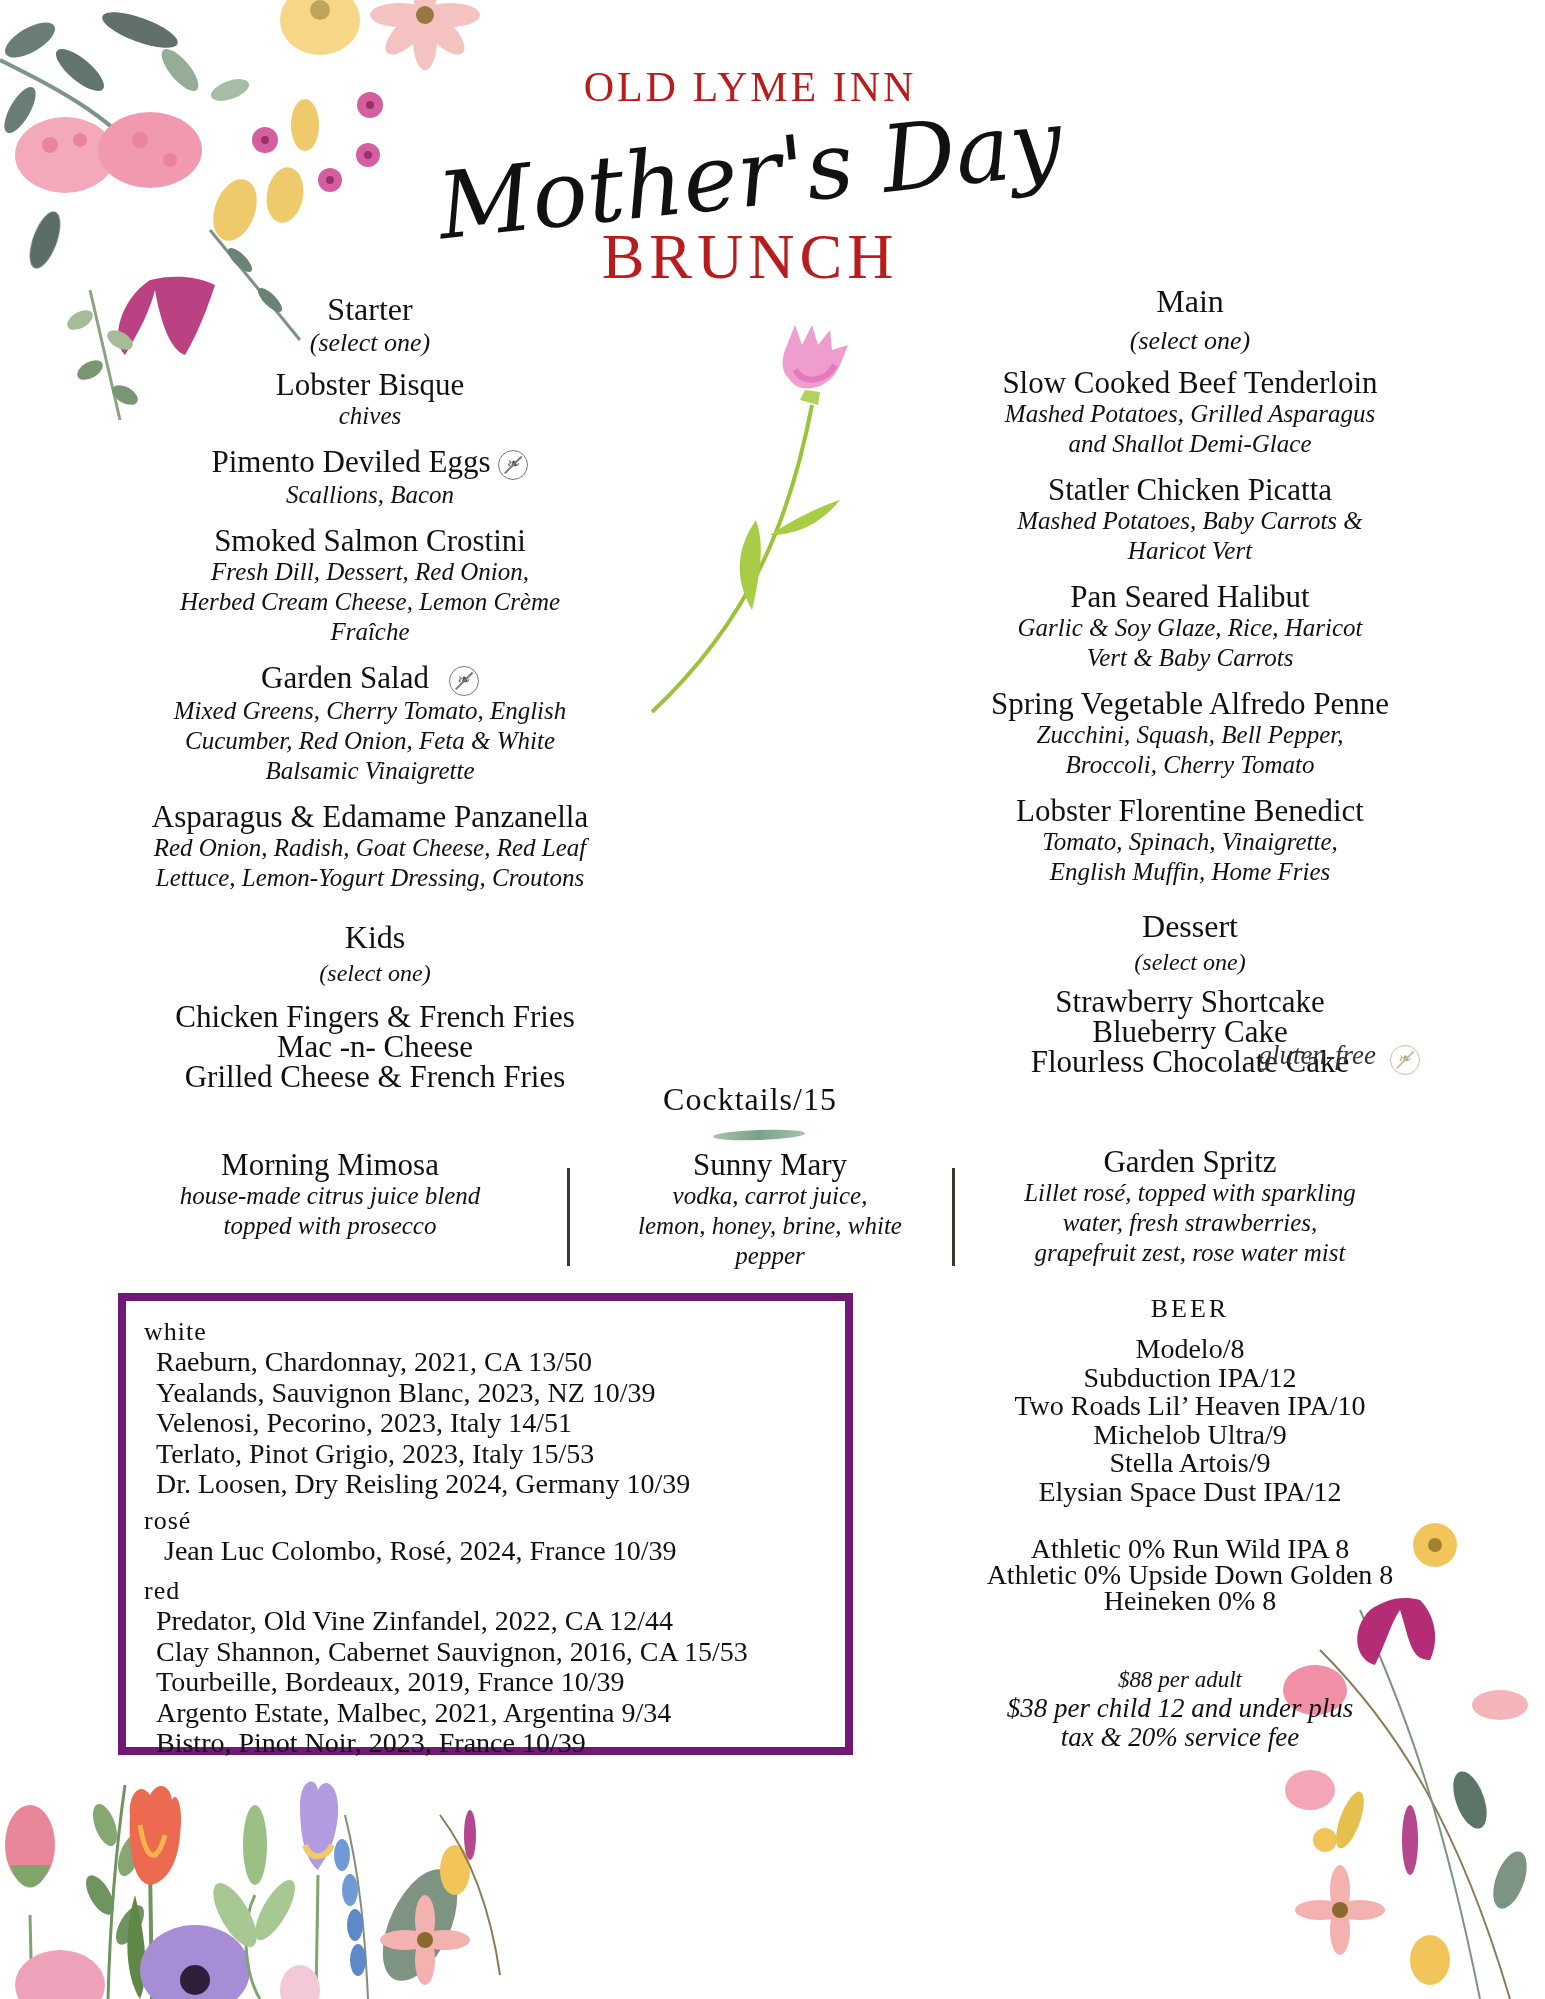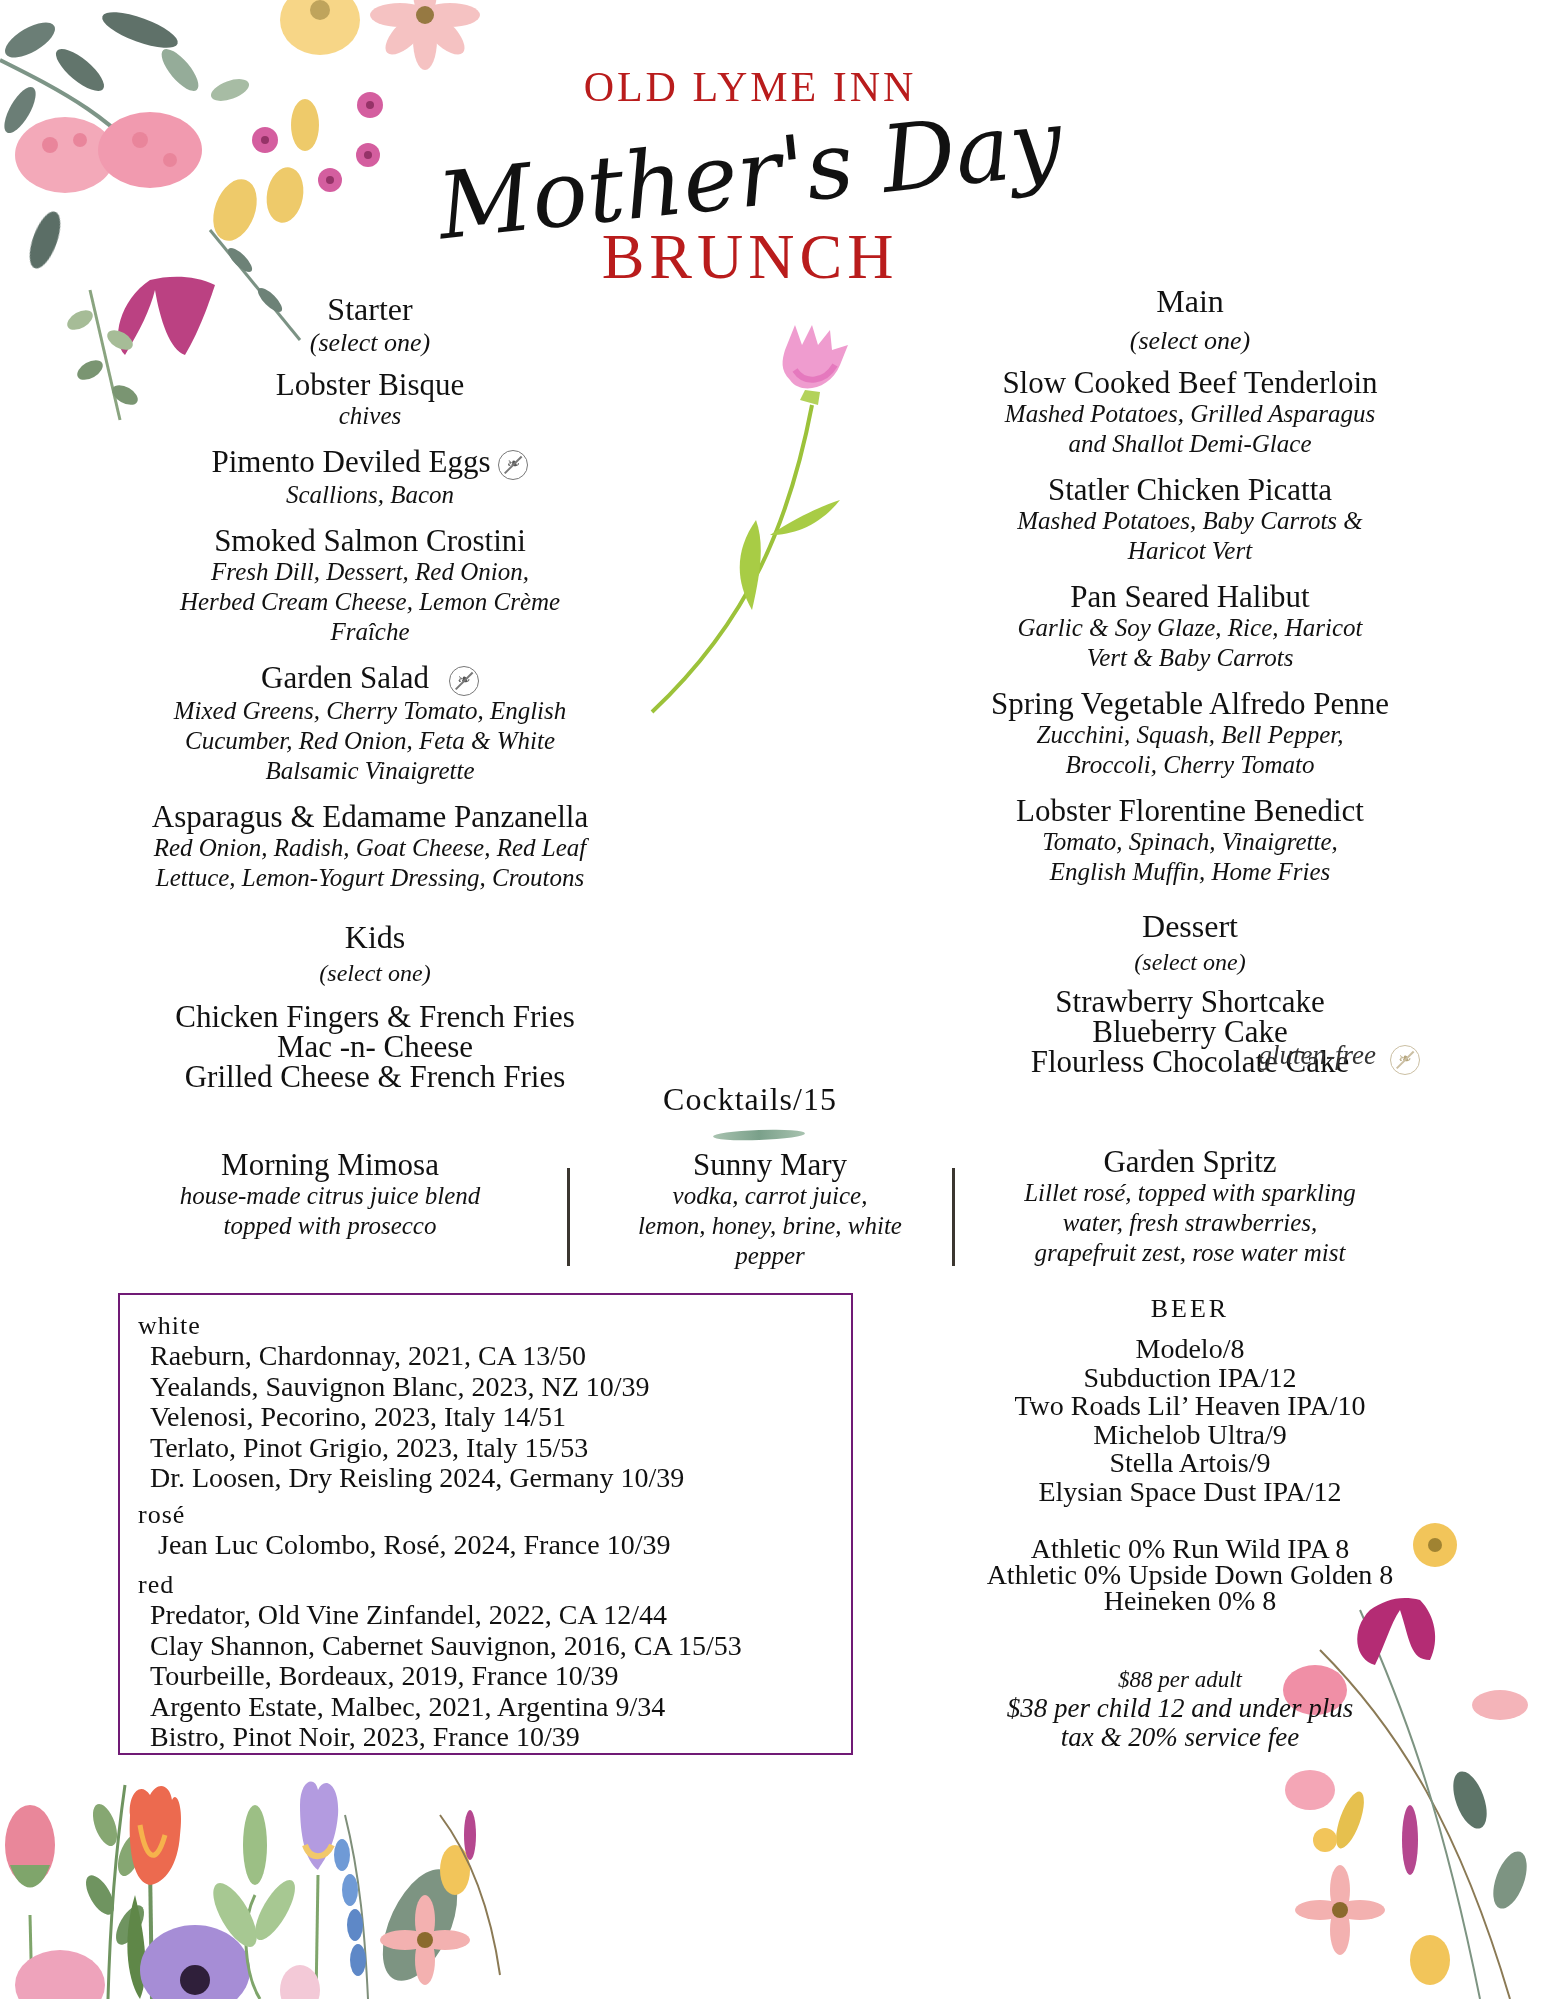--- a/index.html
+++ b/index.html
@@ -25,21 +25,21 @@
     vertical-align:middle; position:relative; margin-left:8px; color:#555; font-size:16px; line-height:26px; text-align:center;
   }
   .diet-icon::after {
     content:""; position:absolute; left:2px; top:13px; width:24px; height:1.5px; background:#777; transform:rotate(-45deg);
   }
   .gf-icon { border-color:#cbbfa3; color:#b6a77f; }
   .gf-icon::after { background:#cbbfa3; }
   .divider { position:absolute; width:3px; background:#3b3630; }
   .wine-box {
     position:absolute; left:118px; top:1293px; width:735px; height:462px;
-    border:2px solid #701a75; box-sizing:border-box; padding:12px 18px;
+    border:8px solid #701a75; box-sizing:border-box; padding:12px 18px;
   }
   .wine-cat { font-size:26px; line-height:30px; letter-spacing:1px; margin-top:4px; }
   .wine-line { font-size:28px; line-height:30.5px; padding-left:12px; }
   .beer-line { font-size:28px; line-height:28.5px; }
   .leaf-stroke { position:absolute; left:713px; top:1130px; width:92px; height:10px; border-radius:50%; background:linear-gradient(90deg,#a9c3b0,#7aa08a,#a9c3b0); transform:rotate(-2deg); }
 </style>
 </head>
 <body>
 
 <svg class="abs" style="left:0;top:0" width="500" height="440" viewBox="0 0 500 440">

